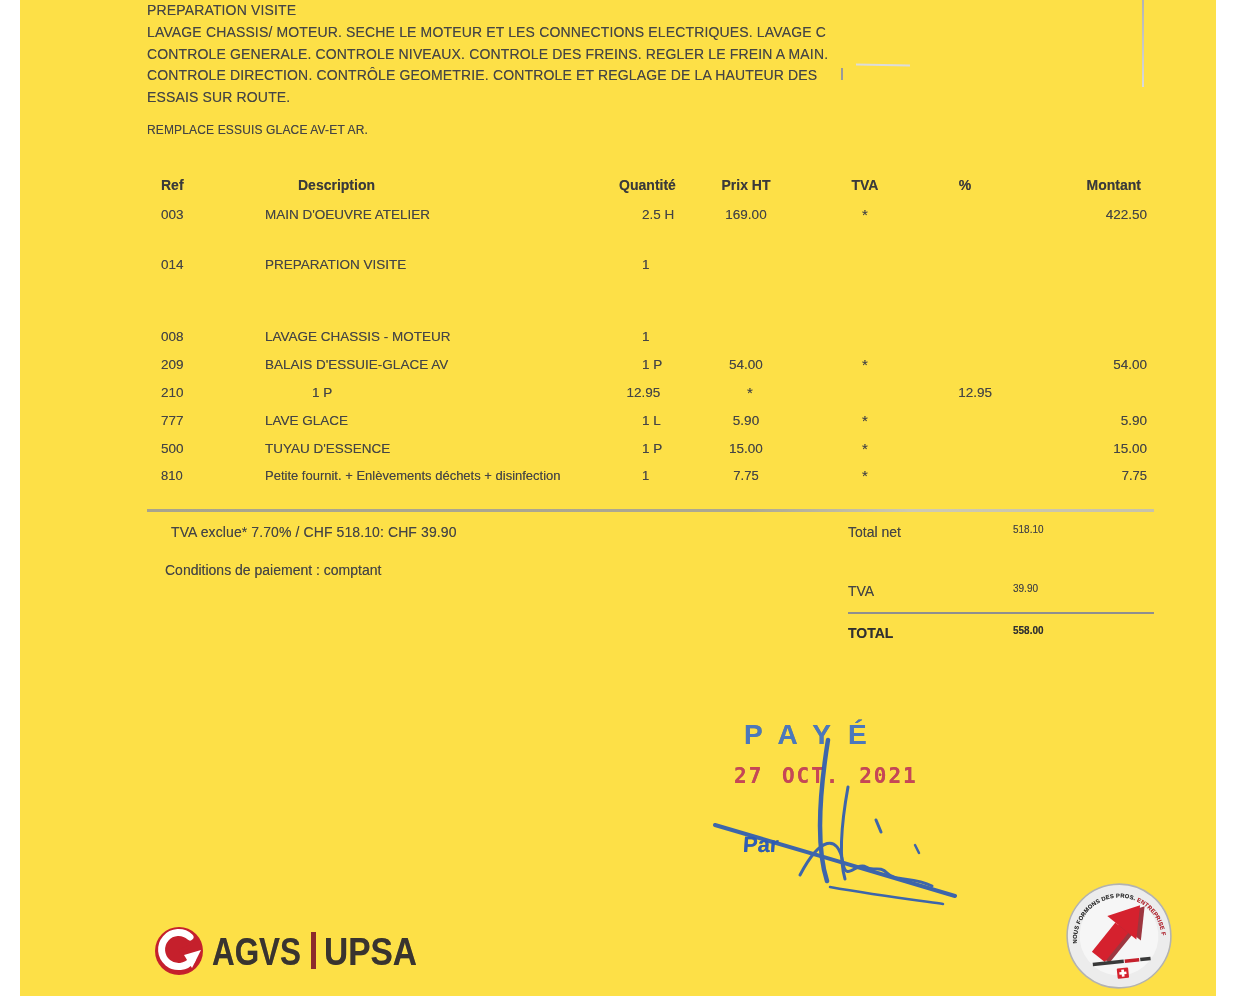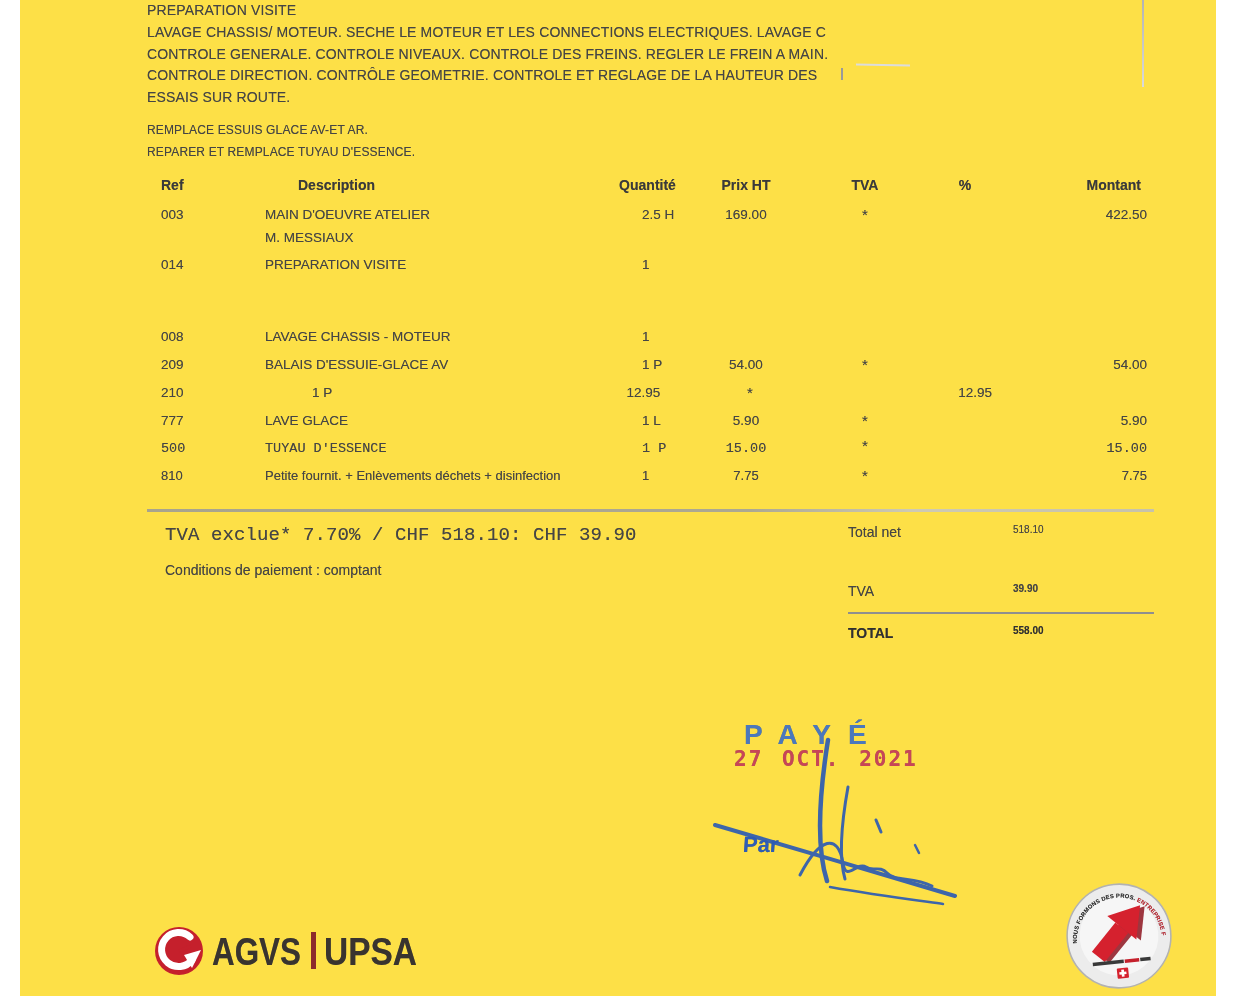--- a/index.html
+++ b/index.html
@@ -35,33 +35,33 @@
 
   
   .rule-main {
     left:127px; top:509px; width:1007px; height:3px;
     background:linear-gradient(to right,#9a9a9a 0%,#9f9f9f 60%,#c6c6c6 76%,#bdbdbd 100%);
     filter:blur(0.4px); opacity:0.85;
   }
   .rule-total { left:828px; top:612px; width:306px; height:2px; background:#8f8f8f; filter:blur(0.3px); }
 
   
-  .tot-note  { left:145px; top:524px; font-size:19px; letter-spacing:0.1px;font-family:Liberation Mono, monospace; }
+  .tot-note  { left:151px; top:524px; font-size:14px; letter-spacing:0.1px; }
   .tot-cond  { left:145px; top:562px; font-size:14px; }
   .tot-label { left:828px; font-size:14px; }
   .tot-value { left:993px; width:145px; text-align:left; font-size:10px; }
   .bold { font-weight:700; color:#303030; }
 
   
   .paye {
     left:724px; top:719px; font-size:28px; font-weight:700; letter-spacing:17px;
     color:#3c70c6; opacity:0.92; filter:blur(0.2px);
   }
   .stamp-date {
-    left:714px; top:747px; font-family:"DejaVu Sans Mono", monospace;
+    left:714px; top:764px; font-family:"DejaVu Sans Mono", monospace;
     font-size:21px; font-weight:700; letter-spacing:2px; word-spacing:4px;
     color:#c63d58; opacity:0.95;
   }
   .par { left:723px; top:832px; font-size:22px; font-weight:700; color:#2e5db6; transform:skewX(-4deg); }
   .sig-svg { left:660px; top:715px; width:300px; height:200px; }
 
   
   .agvs-svg { left:131px; top:922px; width:290px; height:62px; }
 
   
@@ -81,38 +81,36 @@
   <div class="abs intro">
     <div class="line">PREPARATION VISITE</div>
     <div class="line">LAVAGE CHASSIS/ MOTEUR. SECHE LE MOTEUR ET LES CONNECTIONS ELECTRIQUES. LAVAGE C</div>
     <div class="line">CONTROLE GENERALE. CONTROLE NIVEAUX. CONTROLE DES FREINS. REGLER LE FREIN A MAIN.</div>
     <div class="line">CONTROLE DIRECTION. CONTRÔLE GEOMETRIE. CONTROLE ET REGLAGE DE LA HAUTEUR DES</div>
     <div class="line">ESSAIS SUR ROUTE.</div>
   </div>
 
   <div class="abs work">
     <div class="line">REMPLACE ESSUIS GLACE AV-ET AR.</div>
-    <div class="line">REPARER ET REMPLACE TUYAU D'ESSENCE.</div>
   </div>
 
   <div class="trow t-header">
     <div class="c-ref">Ref</div>
     <div class="c-desc" style="padding-left:33px;">Description</div>
     <div class="c-qty">Quantité</div>
     <div class="c-price">Prix HT</div>
     <div class="c-tva">TVA</div>
     <div class="c-pct">%</div>
     <div class="c-amt">Montant</div>
   </div>
 
   <div class="trow" style="top:203px;">
     <div class="c-ref">003</div>
     <div class="c-desc">
       <div>MAIN D'OEUVRE ATELIER</div>
-      <div>M. MESSIAUX</div>
     </div>
     <div class="c-qty">2.5 H</div>
     <div class="c-price">169.00</div>
     <div class="c-tva star">*</div>
     <div class="c-pct"></div>
     <div class="c-amt">422.50</div>
   </div>
 
   <div class="trow" style="top:253px;">
     <div class="c-ref">014</div>
@@ -156,21 +154,21 @@
   <div class="trow" style="top:409px;">
     <div class="c-ref">777</div>
     <div class="c-desc">LAVE GLACE</div>
     <div class="c-qty">1 L</div>
     <div class="c-price">5.90</div>
     <div class="c-tva star">*</div>
     <div class="c-pct"></div>
     <div class="c-amt">5.90</div>
   </div>
 
-  <div class="trow" style="top:437px;font-family:Liberation Mono, monospace;">
+  <div class="trow" style="top:437px;">
     <div class="c-ref">500</div>
     <div class="c-desc">TUYAU D'ESSENCE</div>
     <div class="c-qty">1 P</div>
     <div class="c-price">15.00</div>
     <div class="c-tva star">*</div>
     <div class="c-pct"></div>
     <div class="c-amt">15.00</div>
   </div>
 
   <div class="trow" style="top:464px; font-size:13px;">
@@ -185,21 +183,21 @@
 
   <div class="abs rule-main"></div>
 
   <div class="abs tot-note">TVA exclue* 7.70% / CHF 518.10: CHF 39.90</div>
   <div class="abs tot-cond">Conditions de paiement : comptant</div>
 
   <div class="abs tot-label" style="top:524px;">Total net</div>
   <div class="abs tot-value" style="top:524px;">518.10</div>
 
   <div class="abs tot-label" style="top:583px;">TVA</div>
-  <div class="abs tot-value" style="top:583px;font-weight:bold;">39.90</div>
+  <div class="abs tot-value" style="top:583px;">39.90</div>
 
   <div class="abs rule-total"></div>
 
   <div class="abs tot-label bold" style="top:625px;">TOTAL</div>
   <div class="abs tot-value bold" style="top:625px;">558.00</div>
 
   <div class="abs paye">PAYÉ</div>
   <div class="abs stamp-date">27 OCT. 2021</div>
   <div class="abs par">Par</div>
 

